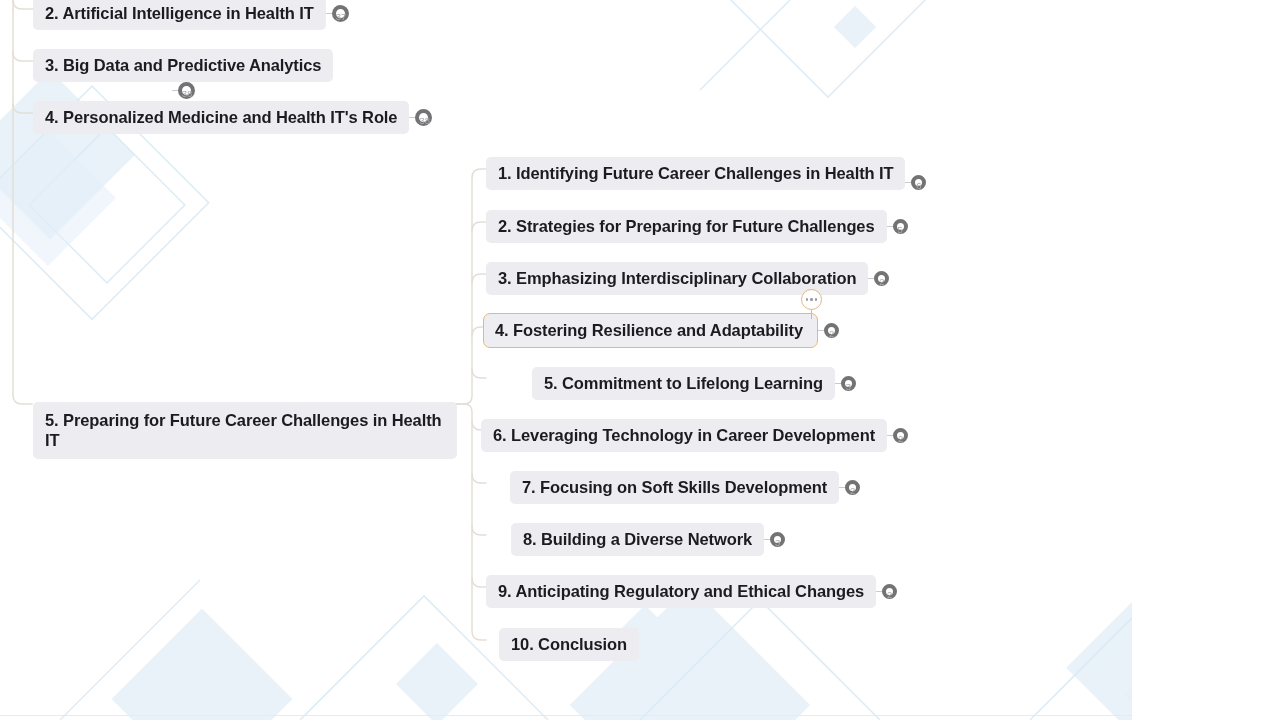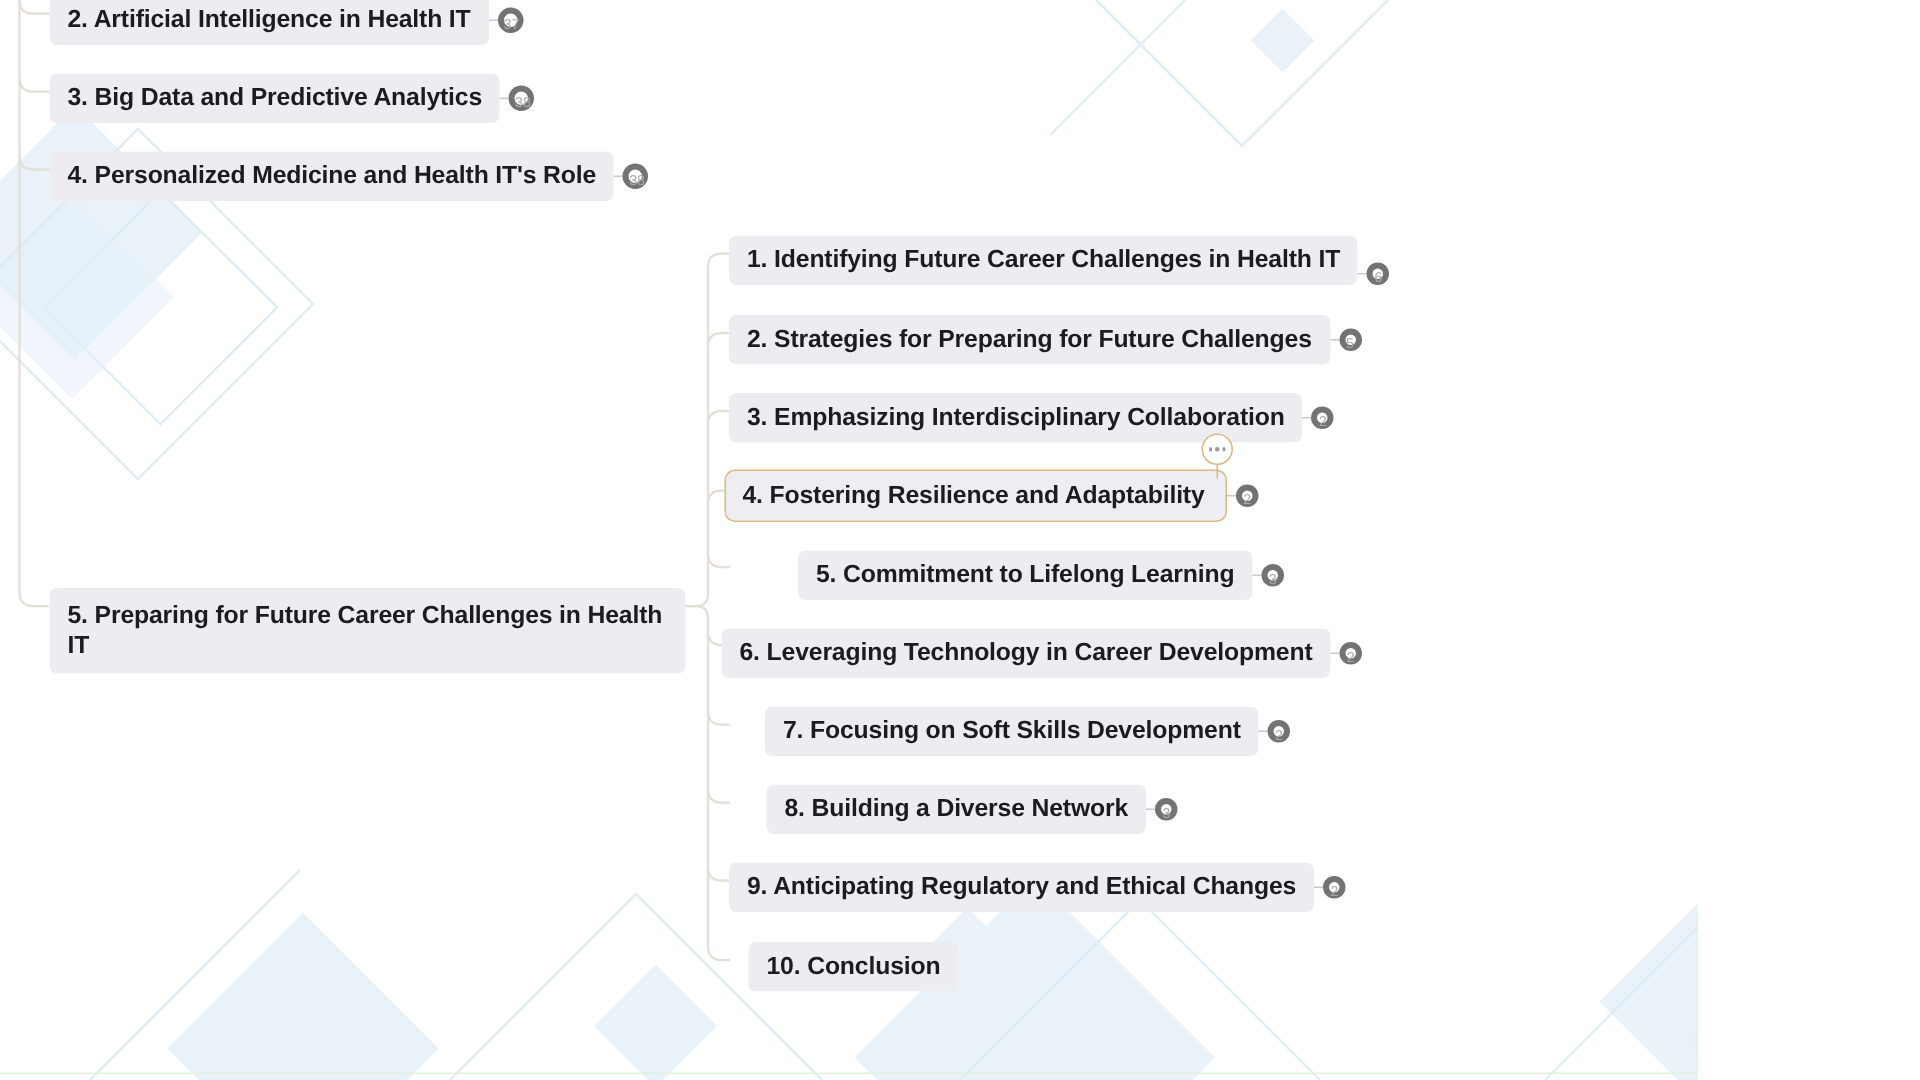--- a/index.html
+++ b/index.html
@@ -196,37 +196,37 @@
   </svg>
 
   <div class="node" style="left:33px; top:-3px;">
     <div class="chip">2. Artificial Intelligence in Health IT</div>
     <div class="badge-wrap">
       <div class="badge-dash"></div>
       <div class="badge wide">37</div>
     </div>
   </div>
 
-  <div class="node" style="left:33px; top:49px;">
+  <div class="node" style="left:33px; top:49px;flex-direction:column;">
     <div class="chip">3. Big Data and Predictive Analytics</div>
     <div class="badge-wrap">
       <div class="badge-dash"></div>
       <div class="badge wide">38</div>
     </div>
   </div>
 
   <div class="node" style="left:33px; top:101px;">
     <div class="chip">4. Personalized Medicine and Health IT's Role</div>
     <div class="badge-wrap">
       <div class="badge-dash"></div>
       <div class="badge wide">38</div>
     </div>
   </div>
 
-  <div class="node" style="left:33px; top:392px;">
+  <div class="node" style="left:33px; top:402px;">
     <div class="chip multiline">5. Preparing for Future Career Challenges in Health IT</div>
   </div>
 
   <div class="node" style="left:486px; top:157px;align-items:flex-end;">
     <div class="chip">1. Identifying Future Career Challenges in Health IT</div>
     <div class="badge-wrap">
       <div class="badge-dash"></div>
       <div class="badge">6</div>
     </div>
   </div>

